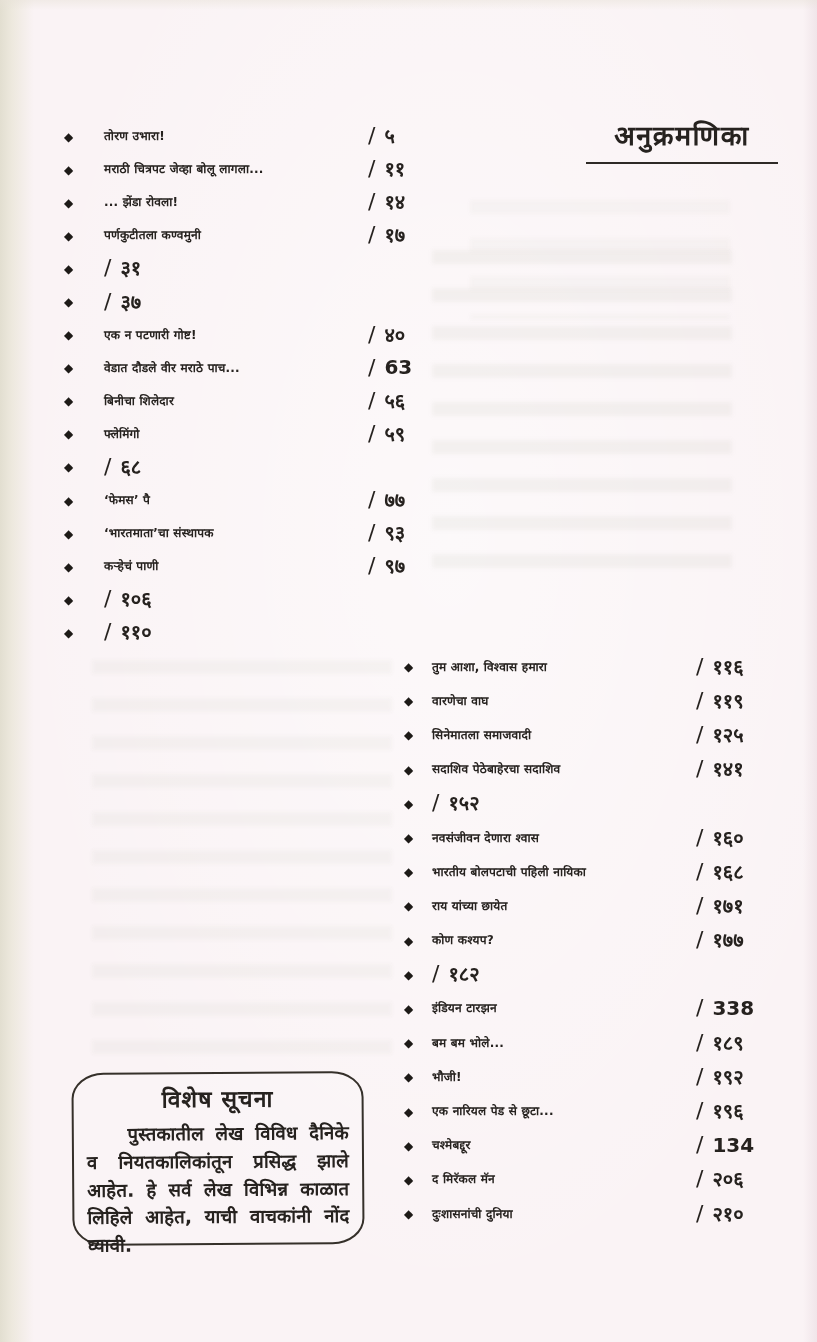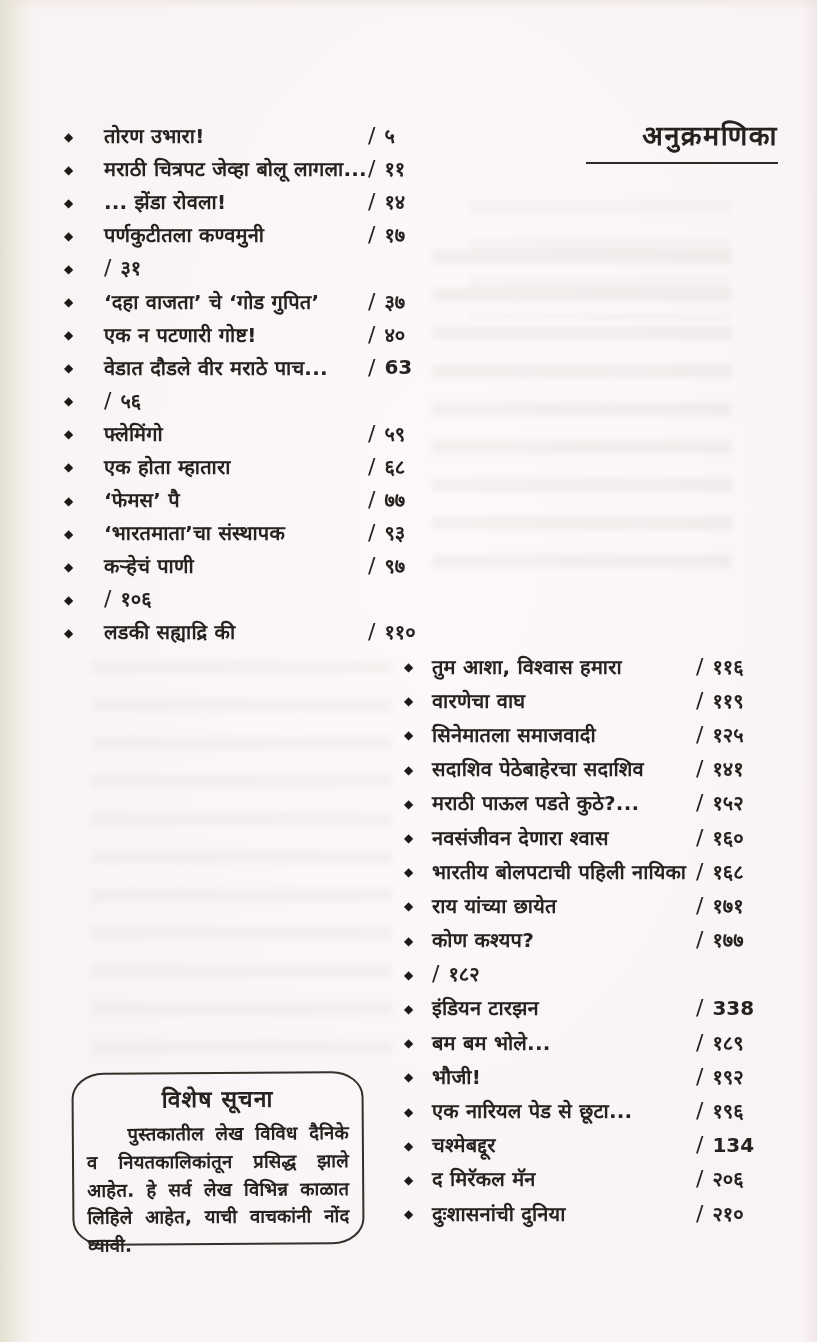--- a/index.html
+++ b/index.html
@@ -40,21 +40,21 @@
       rgba(0,0,0,0) 14px, rgba(0,0,0,0) 38px);
     filter:blur(2px);
   }
   .g1{left:432px;top:250px;width:300px;height:330px;}
   .g2{left:92px;top:660px;width:300px;height:400px;opacity:.8;}
   .g3{left:470px;top:200px;width:260px;height:120px;opacity:.6;}
 
   
   .toc-header{
     position:absolute;left:586px;top:116px;width:192px;
-    text-align:right;
+    text-align:center;
     border-bottom:2px solid #2e2a26;
     padding-bottom:9px;
     font-family:Liberation Serif, serif;
   }
   .toc-title{
     margin:0;
     font-size:27px;
     font-weight:700;
     letter-spacing:1.5px;
     white-space:nowrap;
@@ -75,21 +75,21 @@
   .bullet{
     flex:0 0 40px;
     font-size:12px;
     line-height:1;
     color:#1d1a17;
     transform:translateY(1px);
   }
   .toc.right .bullet{flex:0 0 28px;}
   .label{
     flex:1 1 auto;min-width:0;
-    font-size:20px;font-weight:700;
+    font-size:12px;font-weight:700;
     white-space:nowrap;
     letter-spacing:.2px;
   }
   .pageref{
     flex:0 0 52px;
     display:flex;gap:9px;align-items:center;
     font-size:20px;font-weight:700;
   }
   .toc.right .pageref{flex:0 0 70px;}
   .slash{font-weight:500;font-size:22px;}
@@ -178,21 +178,20 @@
       <li class="toc-row">
         <span class="bullet">◆</span>
         <span class="pageref">
           <span class="slash">/</span>
           <span class="pnum">३१</span>
         </span>
       </li>
 
       <li class="toc-row">
         <span class="bullet">◆</span>
-        <span class="label">‘दहा वाजता’ चे ‘गोड गुपित’</span>
         <span class="pageref">
           <span class="slash">/</span>
           <span class="pnum">३७</span>
         </span>
       </li>
 
       <li class="toc-row">
         <span class="bullet">◆</span>
         <span class="label">एक न पटणारी गोष्ट!</span>
         <span class="pageref">
@@ -205,38 +204,38 @@
         <span class="bullet">◆</span>
         <span class="label">वेडात दौडले वीर मराठे पाच...</span>
         <span class="pageref">
           <span class="slash">/</span>
           <span class="pnum">63</span>
         </span>
       </li>
 
       <li class="toc-row">
         <span class="bullet">◆</span>
+        <span class="label">बिनीचा शिलेदार</span>
         <span class="pageref">
           <span class="slash">/</span>
           <span class="pnum">५६</span>
         </span>
       </li>
 
       <li class="toc-row">
         <span class="bullet">◆</span>
         <span class="label">फ्लेमिंगो</span>
         <span class="pageref">
           <span class="slash">/</span>
           <span class="pnum">५९</span>
         </span>
       </li>
 
       <li class="toc-row">
         <span class="bullet">◆</span>
-        <span class="label">एक होता म्हातारा</span>
         <span class="pageref">
           <span class="slash">/</span>
           <span class="pnum">६८</span>
         </span>
       </li>
 
       <li class="toc-row">
         <span class="bullet">◆</span>
         <span class="label">‘फेमस’ पै</span>
         <span class="pageref">
@@ -266,21 +265,20 @@
       <li class="toc-row">
         <span class="bullet">◆</span>
         <span class="pageref">
           <span class="slash">/</span>
           <span class="pnum">१०६</span>
         </span>
       </li>
 
       <li class="toc-row">
         <span class="bullet">◆</span>
-        <span class="label">लडकी सह्याद्रि की</span>
         <span class="pageref">
           <span class="slash">/</span>
           <span class="pnum">११०</span>
         </span>
       </li>
     </ul>
 
   <ul class="toc right">
 
       <li class="toc-row">
@@ -314,21 +312,20 @@
         <span class="bullet">◆</span>
         <span class="label">सदाशिव पेठेबाहेरचा सदाशिव</span>
         <span class="pageref">
           <span class="slash">/</span>
           <span class="pnum">१४१</span>
         </span>
       </li>
 
       <li class="toc-row">
         <span class="bullet">◆</span>
-        <span class="label">मराठी पाऊल पडते कुठे?...</span>
         <span class="pageref">
           <span class="slash">/</span>
           <span class="pnum">१५२</span>
         </span>
       </li>
 
       <li class="toc-row">
         <span class="bullet">◆</span>
         <span class="label">नवसंजीवन देणारा श्वास</span>
         <span class="pageref">

